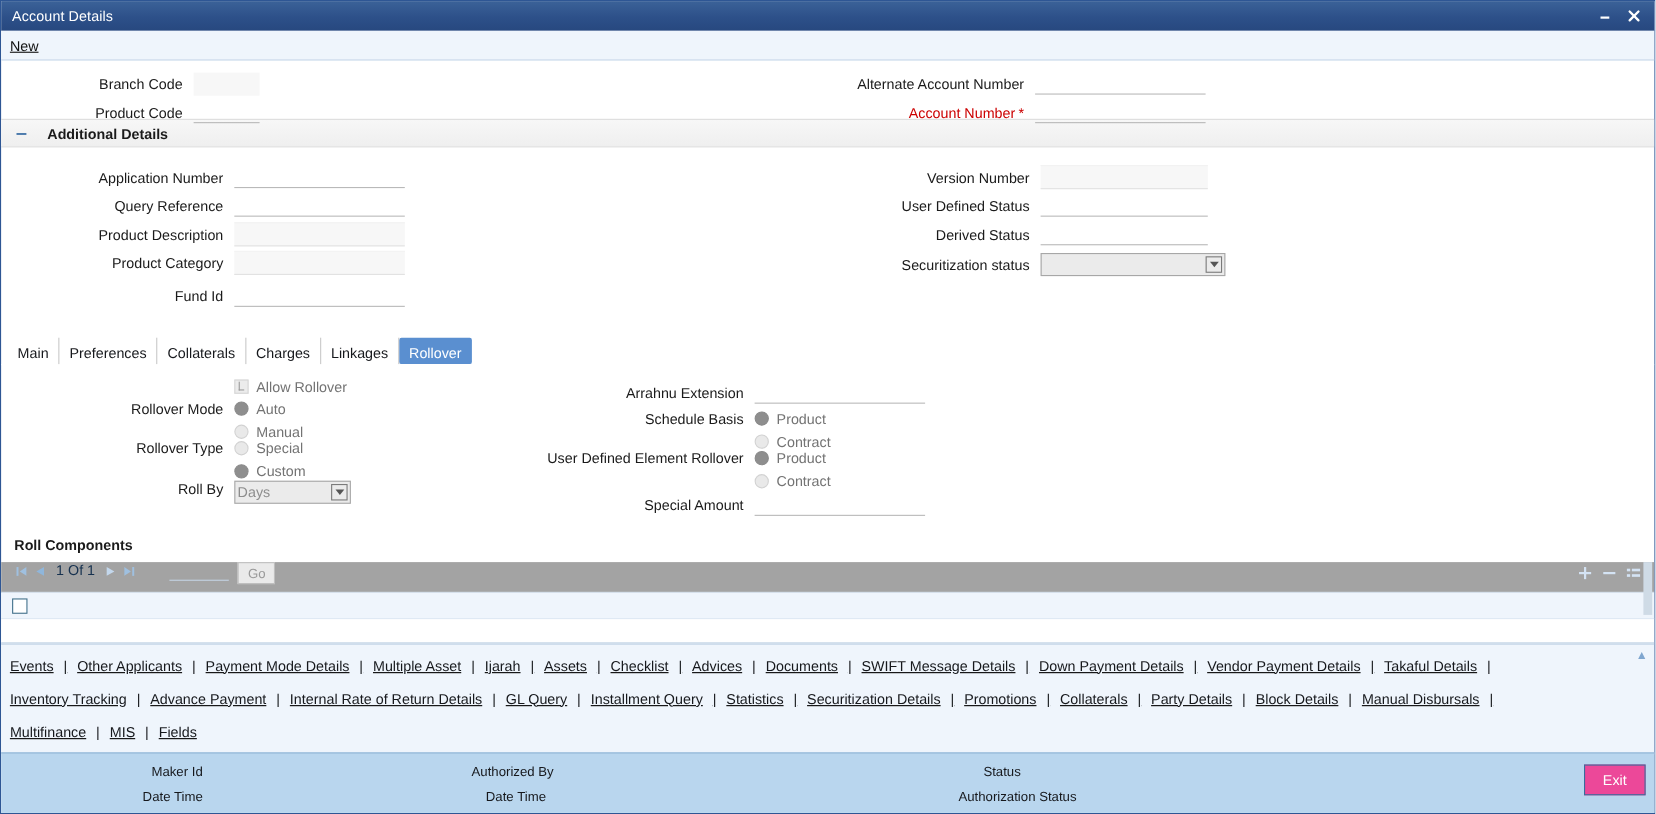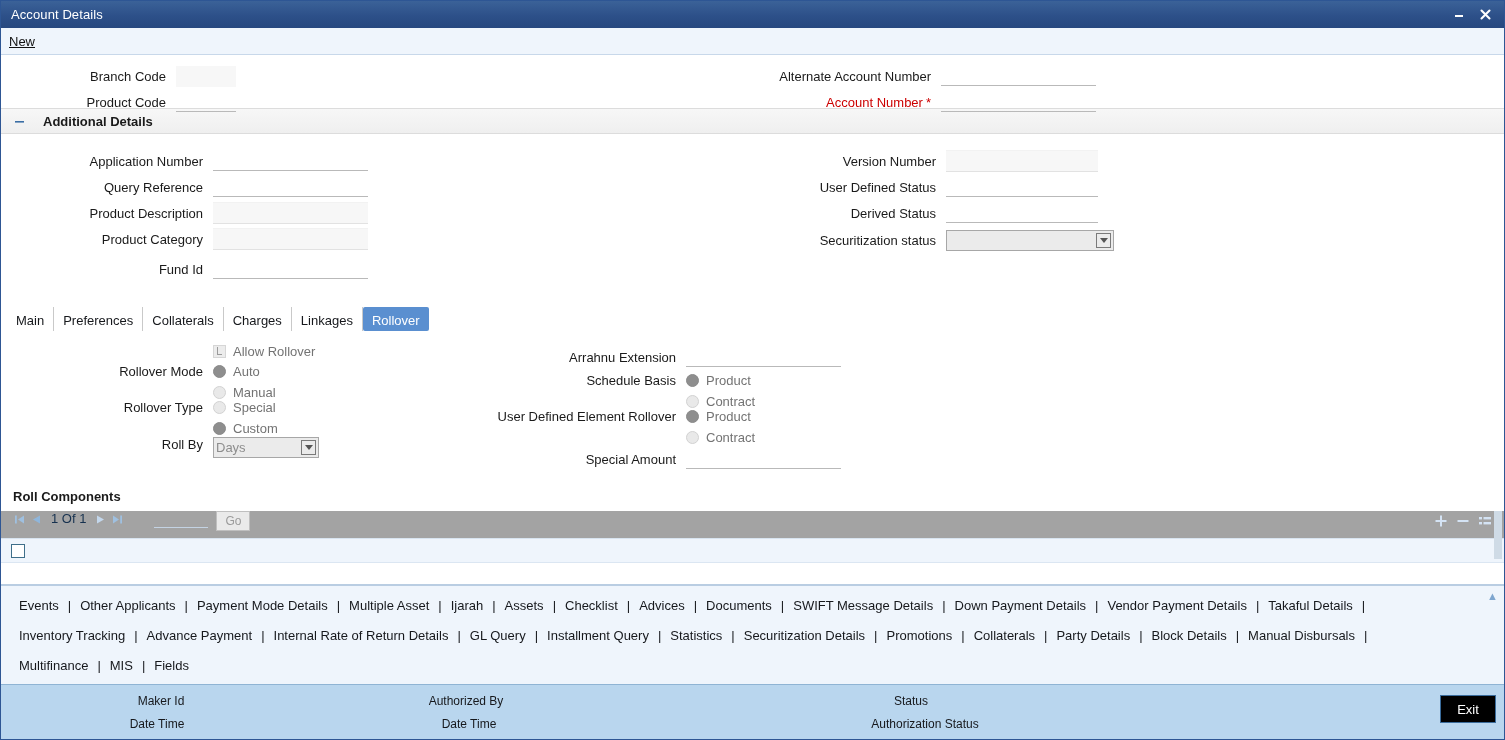--- a/index.html
+++ b/index.html
@@ -225,22 +225,23 @@
   
   .linkzone {
     background: #eff5fc;
     border-top: 1px solid #b9cde2;
     padding: 4px 0 6px 0;
     position: relative;
   }
   .linkrow {
     display: flex; align-items: center;
     height: 30px;
-    padding-left: 18px;
+    padding-left: 8px;
     flex-wrap: nowrap;
+    text-decoration: underline;
   }
   .lnk {
     font-size: 13px; color: #16181c;
     cursor: pointer; white-space: nowrap;
   }
   .sep { font-size: 13px; color: #16181c; padding: 0 9px; }
   .scrollup {
     position: absolute; right: 6px; top: 4px;
     color: #7fa6cf; font-size: 11px; cursor: pointer;
   }
@@ -252,21 +253,21 @@
     background: #b9d6ee;
     border-top: 1px solid #8fb4d4;
   }
   .footer .frow {
     display: flex; align-items: center; height: 26px;
   }
   .fcell { font-size: 12px; color: #16181c; text-align: center; }
   .exitbtn {
     position: absolute; right: 10px; top: 10px;
     width: 56px; height: 28px;
-    background: #000000;
+    background: #ec4899;
     border: 1px solid #3a6c9c;
     color: #ffffff; font-size: 13px;
     display: flex; align-items: center; justify-content: center;
     cursor: pointer;
   }
 
   
   .vscroll {
     position: absolute;
     right: 2px;

